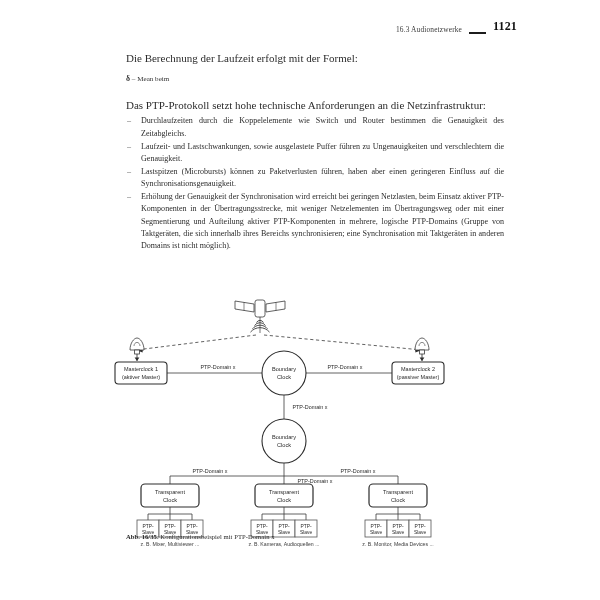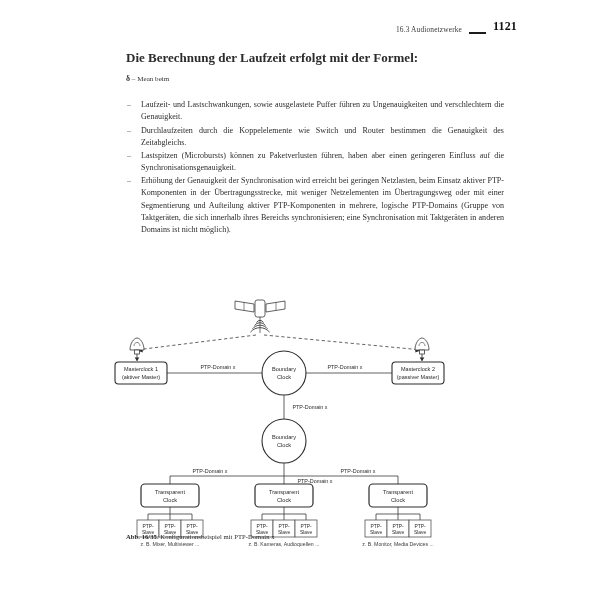--- a/index.html
+++ b/index.html
@@ -47,26 +47,25 @@
   }
 
   
   .col {
     position: absolute;
     left: 126px;
     top: 52px;
     width: 378px;
   }
   .para {
-    font-size: 13px;
+    font-size: 11px;
     line-height: 12.1px;
     text-align: justify;
     margin: 0;
     color: #2c2c2c;
-    font-weight: bold;
   }
   .lead { margin-bottom: 10px; }
 
   .formula {
     font-size: 8.5px;
     font-style: italic;
     margin: 0 0 10px 0;
     letter-spacing: 0.1px;
     color: #242424;
   }
@@ -143,24 +142,25 @@
 
 
     <div class="defs">
       <div>
         <span class="sym">δ</span>
         <span>–</span>
         <span>Mean beim</span>
       </div>
     </div>
 
+    <p class="para intro">Das PTP-Protokoll setzt hohe technische Anforderungen an die Netzinfrastruktur:</p>
 
     <ul class="bullets">
+      <li>Durchlaufzeiten durch die Koppelelemente wie Switch und Router bestimmen die Genauigkeit des Zeitabgleichs.</li>
       <li>Laufzeit- und Lastschwankungen, sowie ausgelastete Puffer führen zu Ungenauigkeiten und verschlechtern die Genauigkeit.</li>
-      <li>Durchlaufzeiten durch die Koppelelemente wie Switch und Router bestimmen die Genauigkeit des Zeitabgleichs.</li>
       <li>Lastspitzen (Microbursts) können zu Paketverlusten führen, haben aber einen geringeren Einfluss auf die Synchronisationsgenauigkeit.</li>
       <li>Erhöhung der Genauigkeit der Synchronisation wird erreicht bei geringen Netzlasten, beim Einsatz aktiver PTP-Komponenten in der Übertragungsstrecke, mit weniger Netzelementen im Übertragungsweg oder mit einer Segmentierung und Aufteilung aktiver PTP-Komponenten in mehrere, logische PTP-Domains (Gruppe von Taktgeräten, die sich innerhalb ihres Bereichs synchronisieren; eine Synchronisation mit Taktgeräten in anderen Domains ist nicht möglich).</li>
     </ul>
   </div>
 
   <div class="figure">
     <svg width="400" height="265" viewBox="0 0 400 265" xmlns="http://www.w3.org/2000/svg">
       <g fill="none" stroke="#3a3a3a" stroke-width="0.8">
 
         <g>

